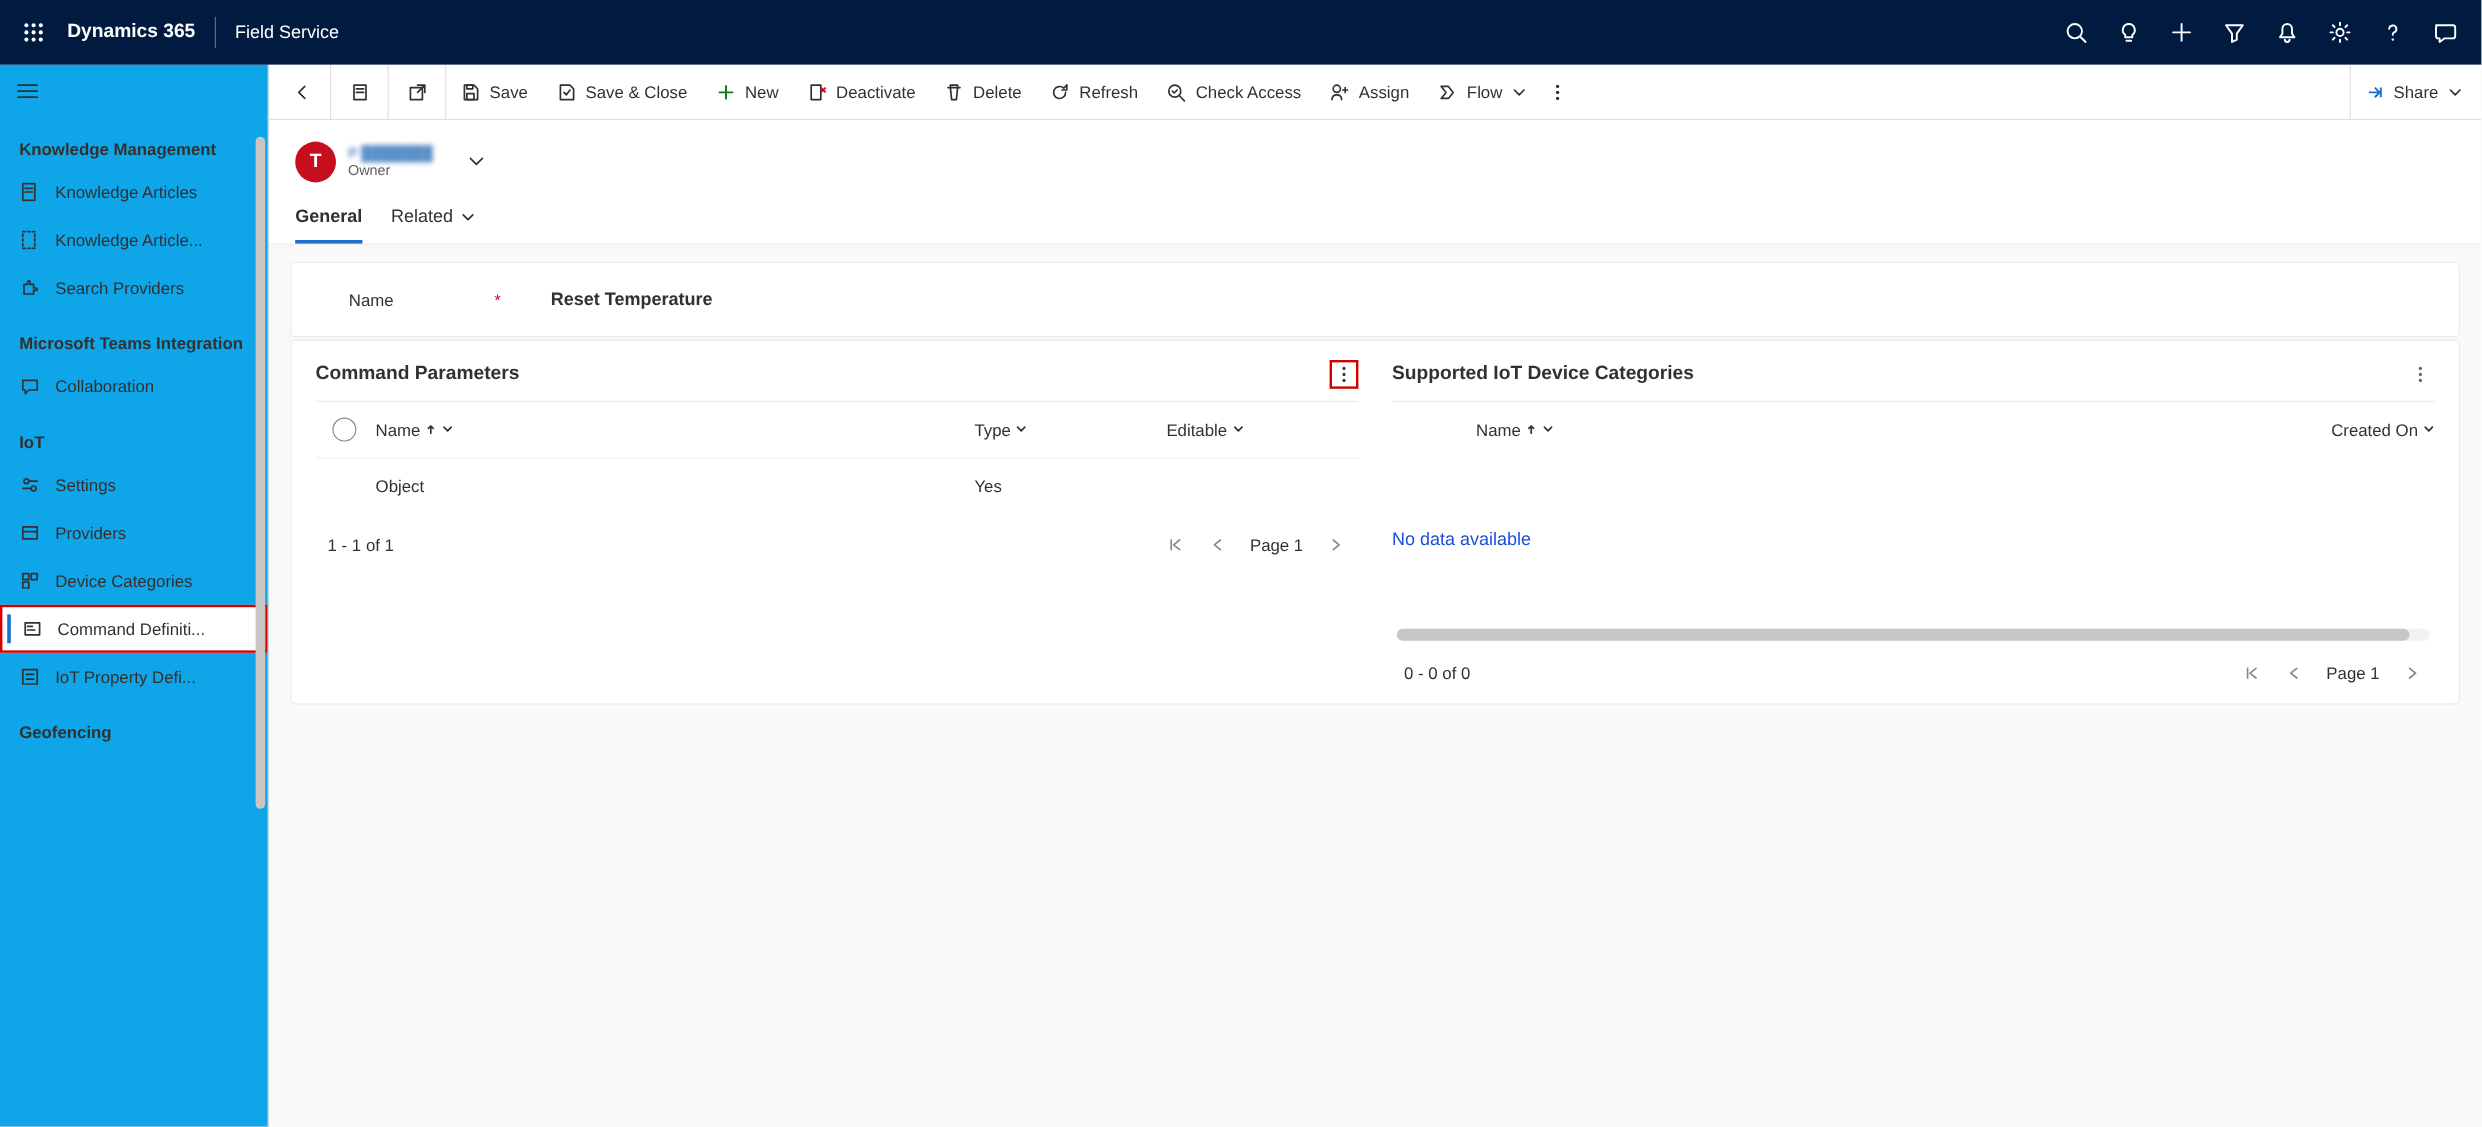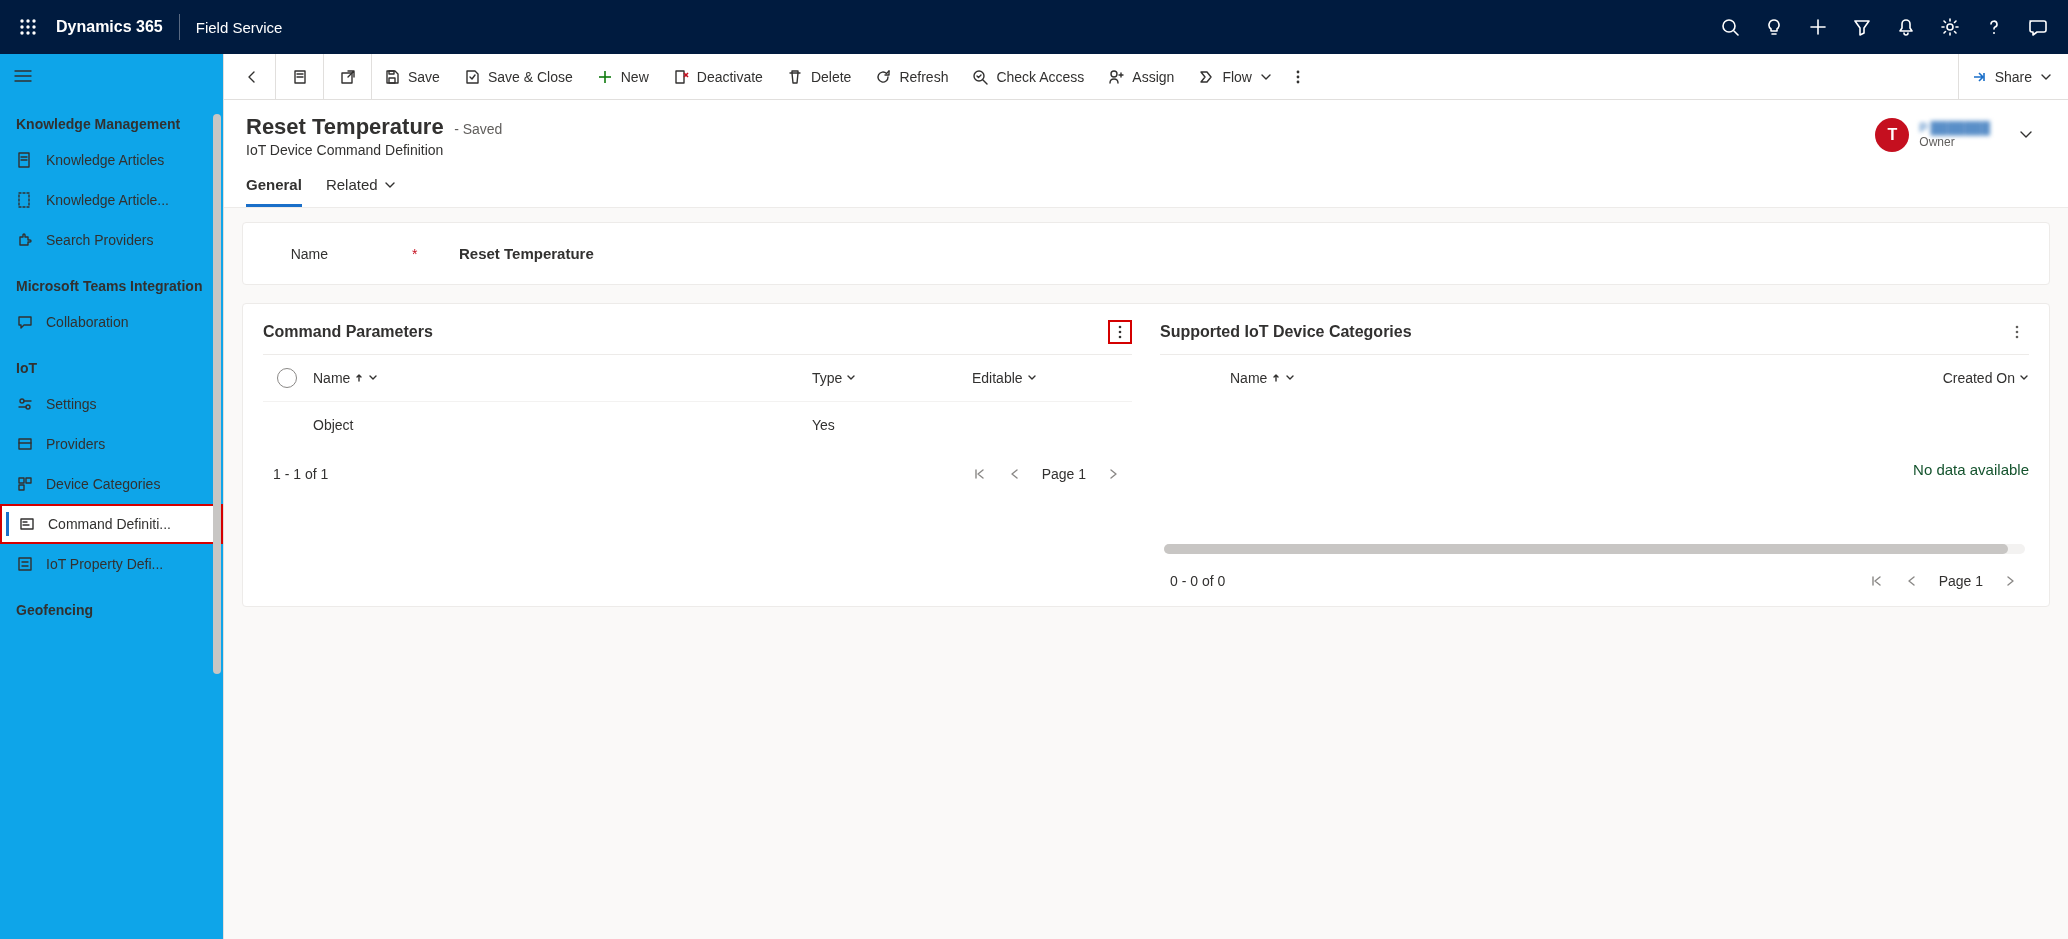--- a/index.html
+++ b/index.html
@@ -127,21 +127,21 @@
     background:#fff; border:1px solid #edebe9; border-radius:4px;
     padding: 22px 26px;
   }
   .field-row { display:flex; align-items:center; gap:20px; }
   .field-row .label { width:170px; font-size:14px; color:#323130;text-align:center; }
   .field-row .req { color:#c50f1f; margin-left:2px; }
   .field-row .value { font-size:15px; font-weight:600; }
 
   .two-col {
     display:grid; grid-template-columns: 1fr 1fr; gap: 28px;
-    margin-top:18px;
+    margin-top:2px;
     background:#fff; border:1px solid #edebe9; border-radius:4px;
     padding: 16px 20px 10px 20px;
   }
   .subgrid .sg-header {
     display:flex; align-items:center; justify-content:space-between;
     padding-bottom:10px;
   }
   .subgrid h3 { font-size:16px; font-weight:600; }
   .subgrid .more {
     width:24px;height:24px;display:flex;align-items:center;justify-content:center;cursor:pointer;
@@ -158,21 +158,21 @@
   .grid.params .ghead, .grid.params .grow { grid-template-columns: 50px 1fr 160px 160px; }
   .grid.cats .ghead { grid-template-columns: 70px 1fr 220px; }
   .grid .ghead { height:46px; color:#323130; font-weight:400; }
   .grid .ghead .col { display:flex; align-items:center; gap:4px; cursor:pointer;}
   .grid .grow { height:46px; border-top:1px solid #f3f2f1; }
   .grid .checkbox-circle {
     width:20px;height:20px;border:1.5px solid #8a8886;border-radius:50%;
     margin-left:14px;
   }
   .grid .link { color:#0f6cbd; cursor:pointer; }
-  .nodata { text-align:right; color:#14532d; padding:60px 0; font-size:15px; }
+  .nodata { text-align:left; color:#1d4ed8; padding:60px 0; font-size:15px; }
 
   .grid-footer {
     display:flex; align-items:center; justify-content:space-between;
     padding: 18px 10px 6px 10px; font-size:14px; color:#323130;
   }
   .pager { display:flex; align-items:center; gap:18px; }
   .pager .picon { width:18px;height:18px;display:flex;align-items:center;justify-content:center;color:#8a8886;cursor:pointer;}
 
   .hscroll {
     height:10px; margin: 6px 4px 0 4px;
@@ -470,25 +470,20 @@
             <path d="M13 4v8" stroke="#1a6fc9" stroke-width="1.6"></path>
           </svg>
         <span>Share</span>
         <svg width="12" height="12">
             <path class="stroke" d="M2 4l4 4 4-4"></path>
           </svg>
       </div>
     </div>
 
     <div class="page-header">
-      <div class="titles">
-        <h1>Reset Temperature</h1>
-        <span class="saved">- Saved</span>
-        <div class="subtitle">IoT Device Command Definition</div>
-      </div>
       <div class="owner-block">
         <div class="owner-avatar">T</div>
         <div class="owner-text">
           <div class="nm">P ███████</div>
           <div class="lbl">Owner</div>
         </div>
       </div>
       <div class="chev">
         <svg width="16" height="16">
             <path class="stroke" d="M3 6l5 5 5-5"></path>

